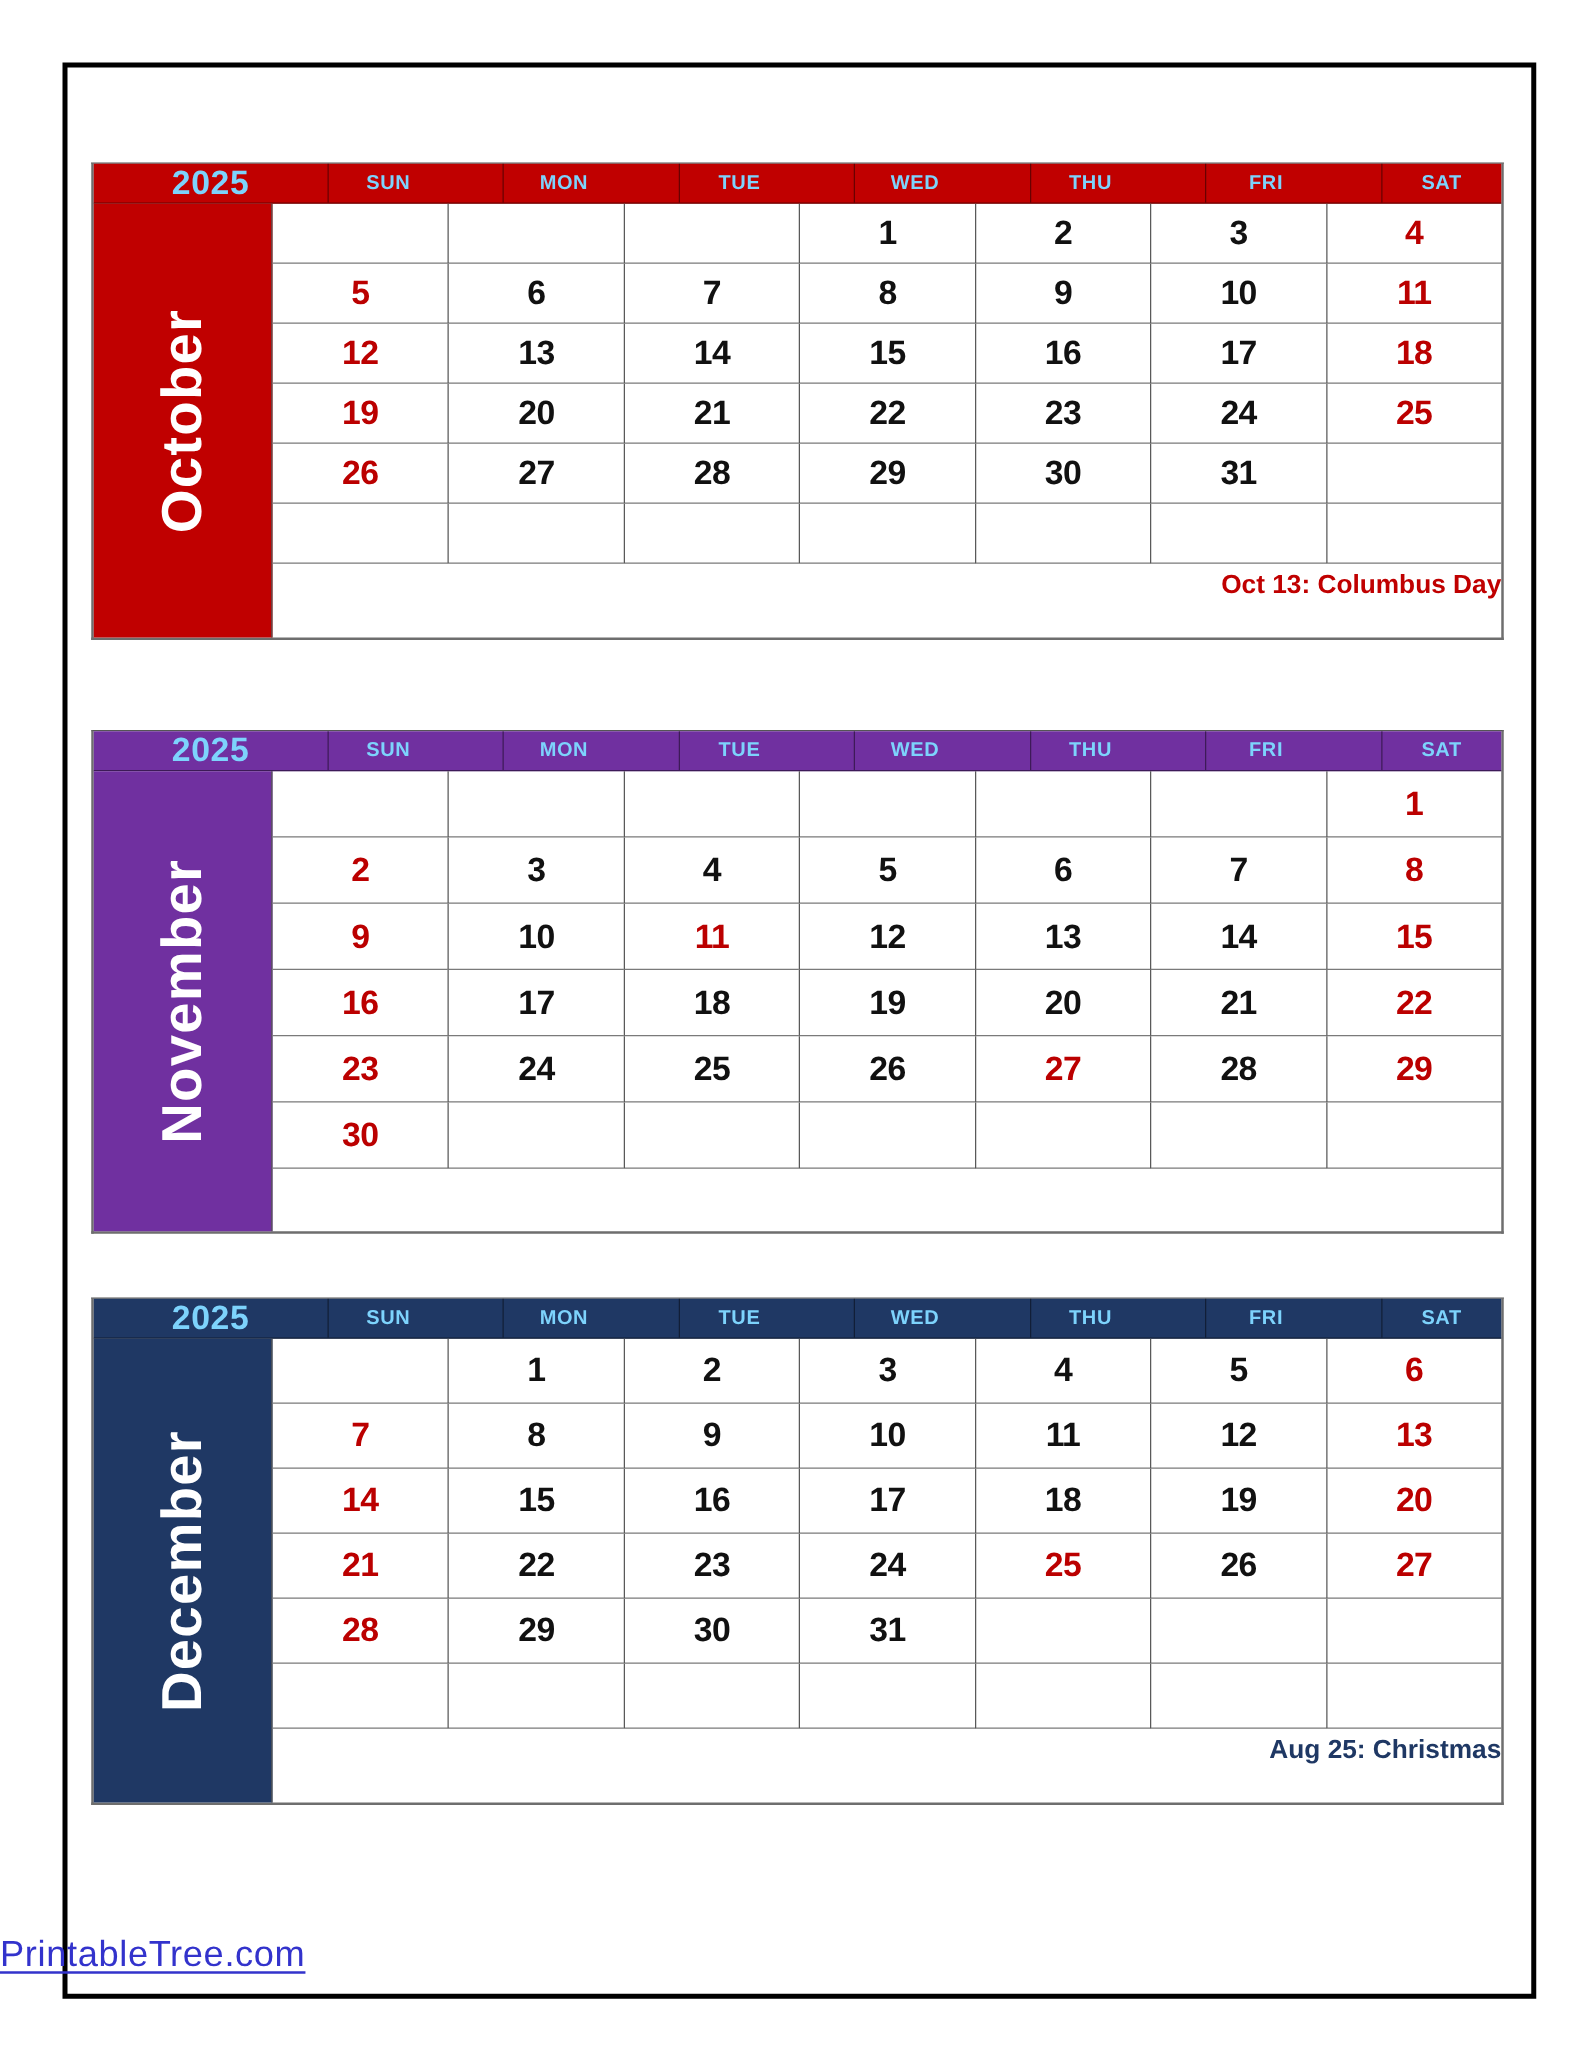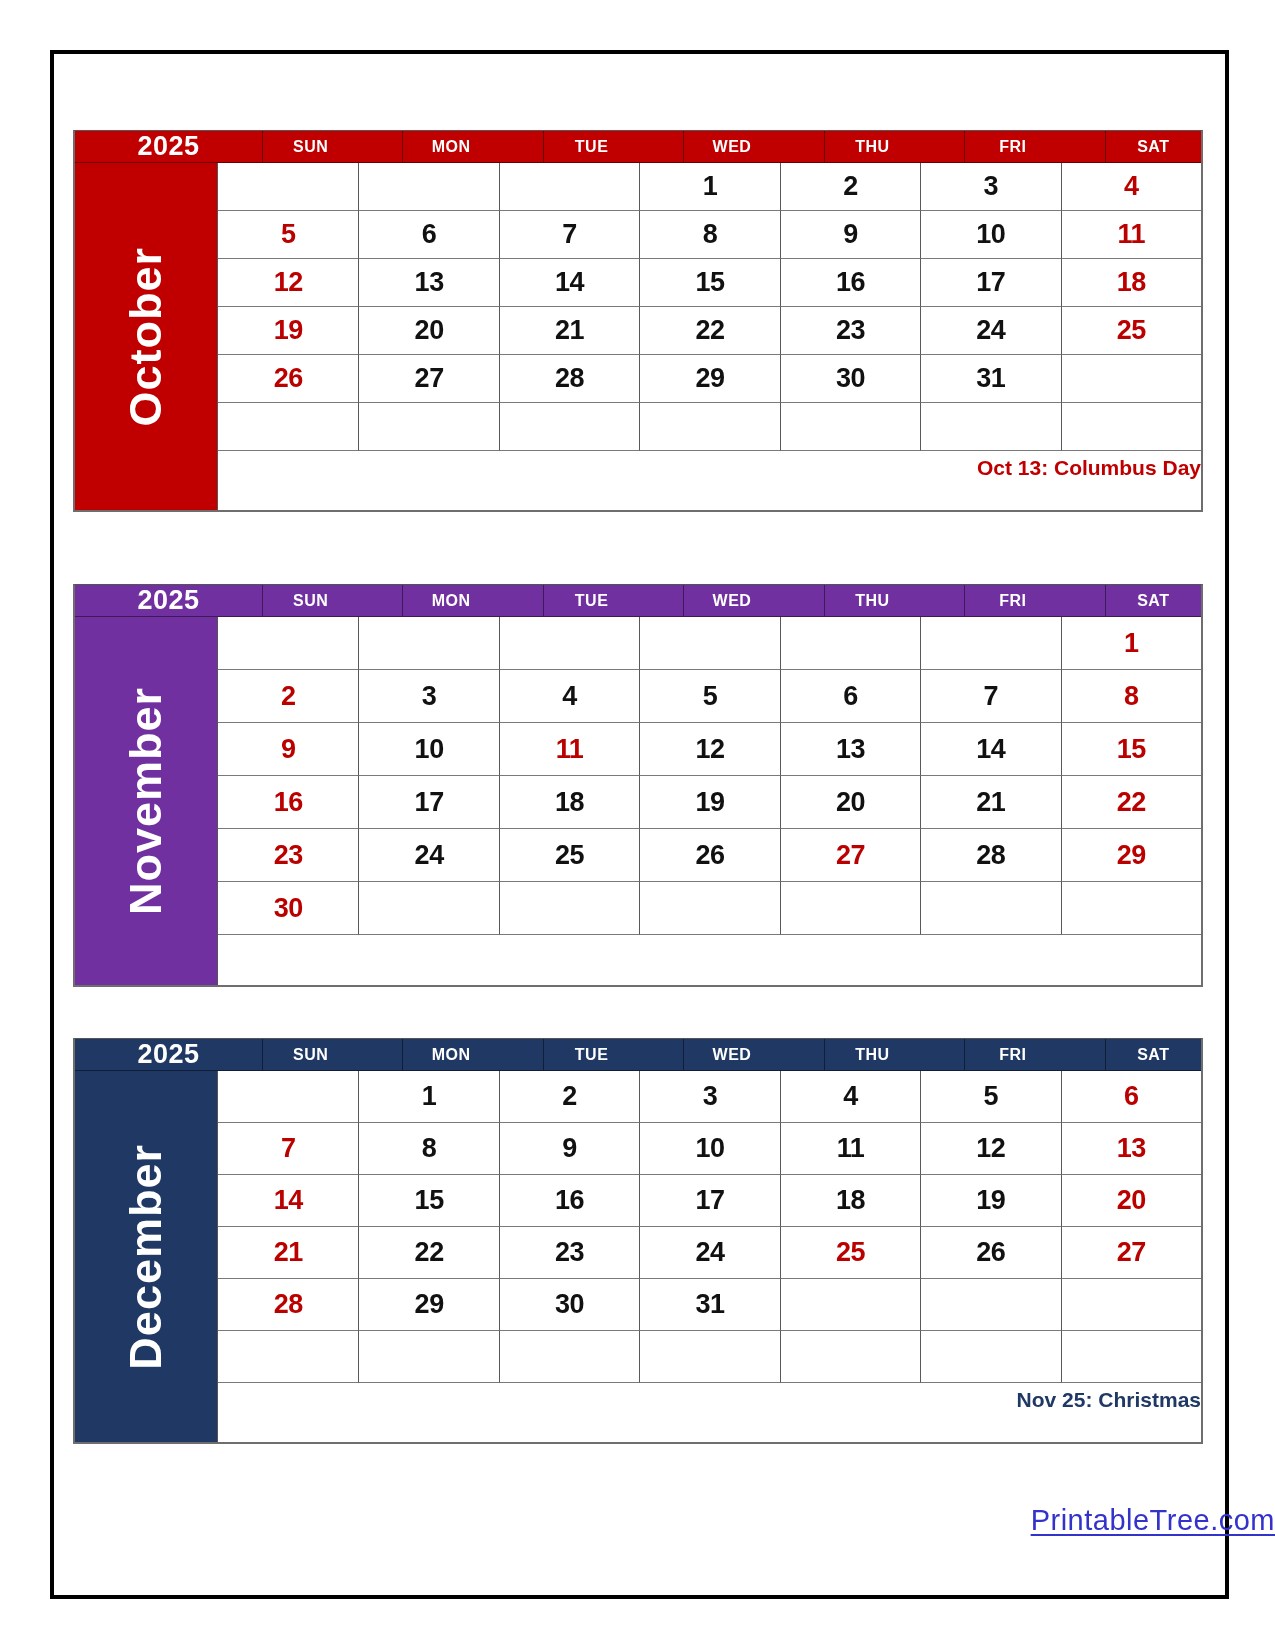--- a/index.html
+++ b/index.html
@@ -11,42 +11,42 @@
 
   .month { position:absolute; left:73px; width:1130px; border:2px solid #6e6e6e;
            border-top:1px solid #555; background:#fff; }
   .m0 { top:130px; --rowh:48px; --footh:59px; }
   .m1 { top:584px; --rowh:53px; --footh:50px; }
   .m2 { top:1038px; --rowh:52px; --footh:59px; }
 
   .mhead { display:grid; grid-template-columns:143px repeat(7,1fr); height:32px;
            background:var(--mc); border-bottom:1px solid rgba(0,0,0,0.45); }
   .ycell, .dhead { display:flex; align-items:center; justify-content:center;
-                   color:#ffffff; font-weight:bold;margin-left:44px; }
+                   color:#7dd3fc; font-weight:bold;margin-left:44px; }
   .ycell { font-size:27px; letter-spacing:0.5px; }
   .dhead { font-size:16px; letter-spacing:0.5px; border-left:1px solid rgba(0,0,0,0.45); }
 
   .mbody { display:flex; }
   .banner { width:143px; background:var(--mc); display:flex; align-items:center;
             justify-content:center; border-right:1px solid #555; }
   .mname { writing-mode:vertical-rl; transform:rotate(180deg); color:#fff;
            font-size:45px; font-weight:bold; letter-spacing:1px; white-space:nowrap; }
   .mright { flex:1; display:flex; flex-direction:column; }
 
   .grid { display:grid; grid-template-columns:repeat(7,1fr); grid-auto-rows:var(--rowh); }
   .cell { display:flex; align-items:center; justify-content:center;
           border-left:1px solid #595959; border-bottom:1px solid #7a7a7a;
           font-size:27px; font-weight:bold; color:#111111; letter-spacing:-0.5px; }
   .cell:nth-child(7n+1) { border-left:none; }
   .cell.red { color:#BB0000; }
 
   .mfooter { height:var(--footh); padding:5px 0 0 13px; font-size:21px; font-weight:bold;
              color:var(--mc); line-height:23px;text-align:right; }
 
-  .site-link { position:absolute; top:1504px; left:0; width:100%; text-align:right;
+  .site-link { position:absolute; top:1548px; left:0; width:100%; text-align:left;
                font-size:29px; color:#3333CC; text-decoration:underline;
                text-underline-offset:4px; letter-spacing:0.5px; }
 </style>
 </head>
 <body>
 
 <div class="page">
   <div class="page-border"></div>
 
   <section class="month m0" style="--mc: #C00000;">
@@ -236,20 +236,20 @@
             <div class="cell"></div>
             <div class="cell"></div>
             <div class="cell"></div>
             <div class="cell"></div>
             <div class="cell"></div>
             <div class="cell"></div>
             <div class="cell"></div>
             <div class="cell"></div>
           </div>
         <div class="mfooter">
-            <div class="holiday">Nov 25: Christmas</div>
+            <div class="holiday">Aug 25: Christmas</div>
           </div>
       </div>
     </div>
   </section>
 
   <a class="site-link" href="#">PrintableTree.com</a>
 </div>
 
 </body></html>

